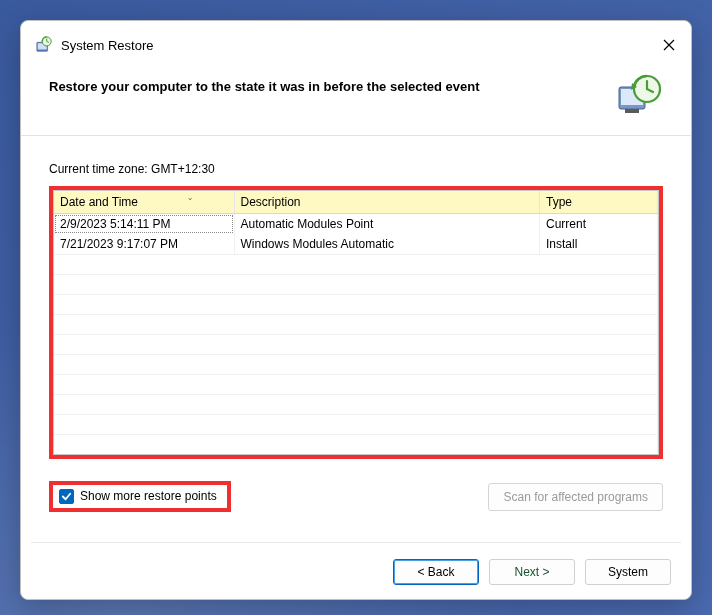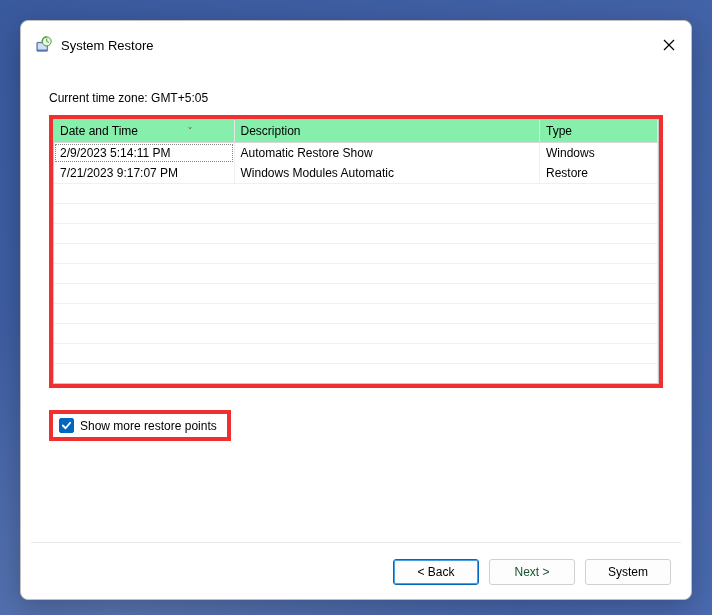--- a/index.html
+++ b/index.html
@@ -97,21 +97,21 @@
     table-layout: fixed;
     font-size: 12px;
   }
   table.grid th {
     text-align: left;
     font-weight: 400;
     color: #000;
     padding: 4px 6px 4px 6px;
     border-right: 1px solid #e5e5e5;
     border-bottom: 1px solid #d8d8d8;
-    background: #86efac;
+    background: #fef9c3;
     position: relative;
   }
   table.grid th .sort-ind {
     position: absolute;
     right: 40px;
     top: 2px;
     font-size: 8px;
     color: #666;
   }
   table.grid td {
@@ -140,21 +140,20 @@
   }
   .below-table {
     display: flex;
     align-items: center;
     margin-top: 22px;
   }
   .check-frame {
     border: 4px solid #f03030;
     padding: 4px 10px 4px 6px;
     display: inline-flex;
-    align-items: center;
   }
   .checkbox {
     width: 15px;
     height: 15px;
     background: #0067c0;
     border: 1px solid #0067c0;
     border-radius: 2px;
     display: inline-flex;
     align-items: center;
     justify-content: center;
@@ -227,23 +226,37 @@
       </svg>
     </span>
     <span class="title-text">System Restore</span>
     <div class="close-btn">
       <svg viewBox="0 0 12 12">
           <path d="M1 1 L11 11 M11 1 L1 11" stroke="#000" stroke-width="1.2"></path>
         </svg>
     </div>
   </div>
 
+  <div class="header-area">
+    <div class="header-text">Restore your computer to the state it was in before the selected event</div>
+    <span class="header-graphic">
+      <svg viewBox="0 0 48 44">
+        <rect x="4" y="14" width="26" height="22" rx="2" fill="#7a96c4" stroke="#45638f"></rect>
+        <rect x="6" y="16" width="22" height="16" fill="#dce9fb"></rect>
+        <rect x="10" y="36" width="14" height="4" fill="#5a5a5a"></rect>
+        <circle cx="32" cy="16" r="13" fill="#eef8e6" stroke="#4a9c3a" stroke-width="2.2"></circle>
+        <path d="M32 8 L32 16 L38 19" stroke="#4a9c3a" stroke-width="2.2" fill="none" stroke-linecap="round"></path>
+        <path d="M19 14 A13 13 0 0 1 32 3" stroke="#4a9c3a" stroke-width="2.6" fill="none"></path>
+        <polygon points="17,10 22,14 16,17" fill="#4a9c3a"></polygon>
+      </svg>
+    </span>
+  </div>
 
   <div class="content">
-    <div class="tz-text">Current time zone: GMT+5:05</div>
+    <div class="tz-text">Current time zone: GMT+12:30</div>
 
     <div class="table-frame">
       <div class="table-outer">
         <table class="grid">
           <colgroup>
             <col style="width:180px">
             <col>
             <col style="width:118px">
           </colgroup>
           <thead>
@@ -256,27 +269,27 @@
                 <span>Description</span>
               </th>
               <th>
                 <span>Type</span>
               </th>
             </tr>
           </thead>
           <tbody>
             <tr class="data-row selected">
               <td>2/9/2023 5:14:11 PM</td>
-              <td>Automatic Restore Show</td>
-              <td>Windows</td>
+              <td>Automatic Modules Point</td>
+              <td>Current</td>
             </tr>
             <tr class="data-row">
               <td>7/21/2023 9:17:07 PM</td>
               <td>Windows Modules Automatic</td>
-              <td>Restore</td>
+              <td>Install</td>
             </tr>
             <tr>
                 <td colspan="3" style="padding:0;">
                   <div class="empty-rows"></div>
                 </td>
               </tr>
           </tbody>
         </table>
       </div>
     </div>
@@ -284,20 +297,21 @@
     <div class="below-table">
       <div class="check-frame">
         <span class="checkbox">
           <svg viewBox="0 0 12 12">
               <path d="M2 6 L5 9 L10 3" stroke="#fff" stroke-width="2" fill="none" stroke-linecap="round" stroke-linejoin="round"></path>
             </svg>
         </span>
         <span class="check-label">Show more restore points</span>
       </div>
       <div class="spacer"></div>
+      <div class="scan-btn">Scan for affected programs</div>
     </div>
   </div>
 
   <div class="footer-sep"></div>
   <div class="footer">
     <div class="btn primary">&lt; Back</div>
     <div class="btn disabled">Next &gt;</div>
     <div class="btn">System</div>
   </div>
 

